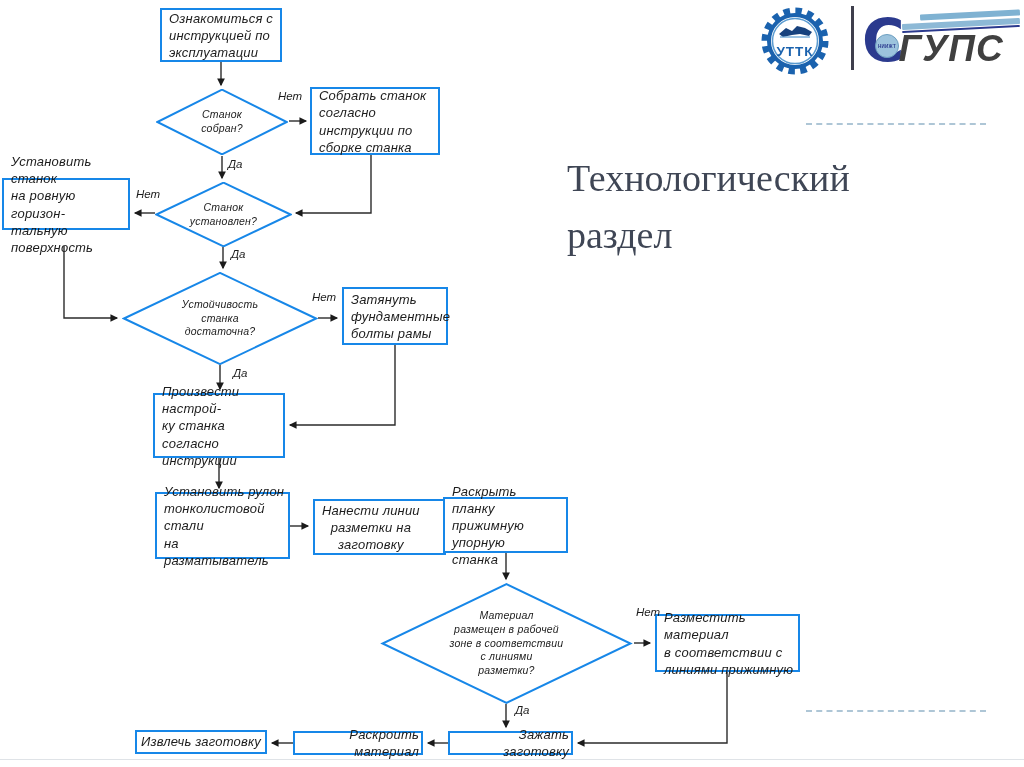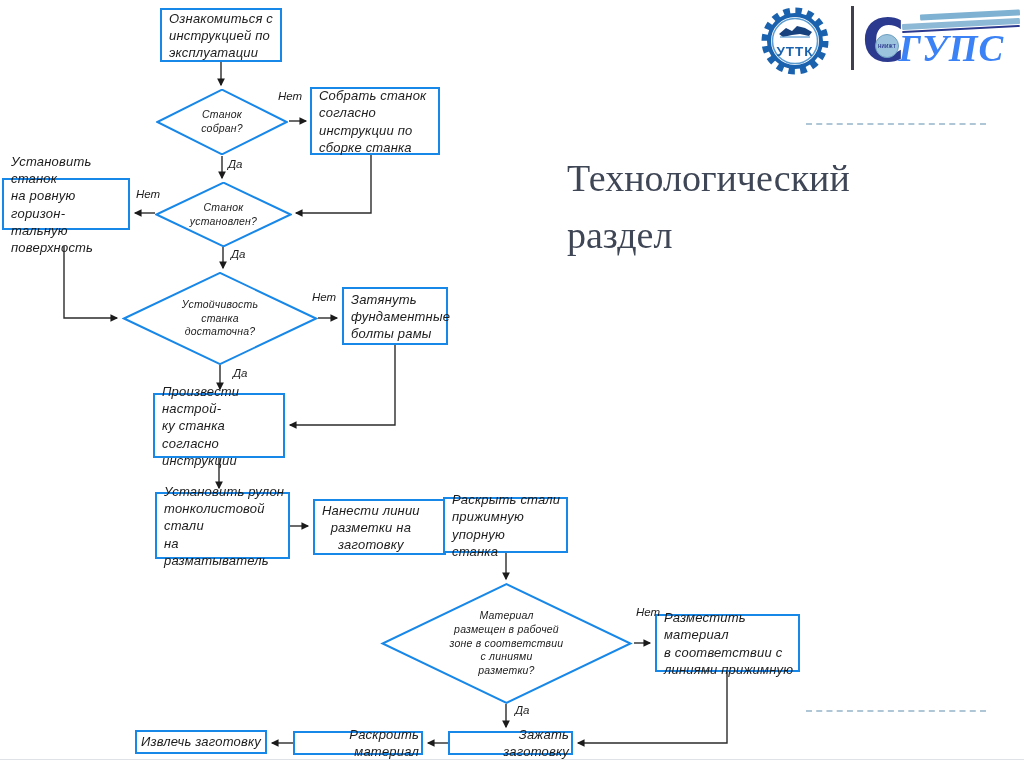--- a/index.html
+++ b/index.html
@@ -23,22 +23,22 @@
   .title{position:absolute;left:567px;top:150px;width:370px;z-index:2;
          font-family:"Liberation Serif","DejaVu Serif",serif;font-size:38px;line-height:1.5;
          color:#3f4655;white-space:pre-line;}
   
   .uttk-logo{position:absolute;left:753px;top:4px;width:84px;height:74px;z-index:2;}
   .logo-divider{position:absolute;left:851px;top:6px;width:3px;height:64px;background:#3f3f4d;z-index:2;}
   .sgups-logo{position:absolute;left:862px;top:8px;width:160px;height:64px;z-index:2;}
   .sgups-row{position:absolute;left:0;bottom:2px;display:flex;align-items:baseline;}
   .sgups-c{font-family:"DejaVu Sans",sans-serif;font-weight:bold;font-size:58px;line-height:52px;
            color:#2b3a8e;letter-spacing:-2px;}
-  .sgups-rest{font-family:Liberation Serif, serif;font-weight:bold;font-style:italic;font-size:37px;
-              color:#3b82f6;letter-spacing:1px;margin-left:-4px;margin-top:27px;}
+  .sgups-rest{font-family:Liberation Sans, sans-serif;font-weight:bold;font-style:italic;font-size:37px;
+              color:#404040;letter-spacing:1px;margin-left:-4px;margin-top:27px;}
   .sgups-badge{position:absolute;left:13px;top:26px;width:22px;height:22px;border-radius:50%;
                background:#9cc3dd;border:1px solid #6d9fc0;display:flex;align-items:center;justify-content:center;
                font-size:4.5px;font-weight:bold;color:#2b3a8e;letter-spacing:.3px;}
   .stripe{position:absolute;height:6px;background:#7fb2d2;transform:rotate(-3deg);border-radius:1px;}
   .stripe.s1{left:58px;top:4px;width:100px;}
   .stripe.s2{left:40px;top:13px;width:118px;background:#8db9d6;}
   .stripe.s3{left:40px;top:20px;width:118px;height:2px;background:#2b3a8e;}
   
   .dash-line{position:absolute;width:180px;height:0;border-top:2px dashed #aec6d6;z-index:2;}
   .dash-top{left:806px;top:123px;}
@@ -141,21 +141,21 @@
 на разматыватель</span>
   </div>
 
   <div class="node box" style="left:313px;top:499px;width:133px;height:56px;text-align:center;">
     <span class="node-text">Нанести линии
 разметки на
 заготовку</span>
   </div>
 
   <div class="node box" style="left:443px;top:497px;width:125px;height:56px;">
-    <span class="node-text">Раскрыть стали
+    <span class="node-text">Раскрыть планку
 прижимную упорную
 станка</span>
   </div>
 
   <div class="node diamond" style="left:380px;top:583px;width:253px;height:121px;">
     <svg class="dshape" viewBox="0 0 100 100" preserveAspectRatio="none">
         <polygon points="50,1 99,50 50,99 1,50"></polygon>
       </svg>
     <span class="node-text">Материал
 размещен в рабочей

